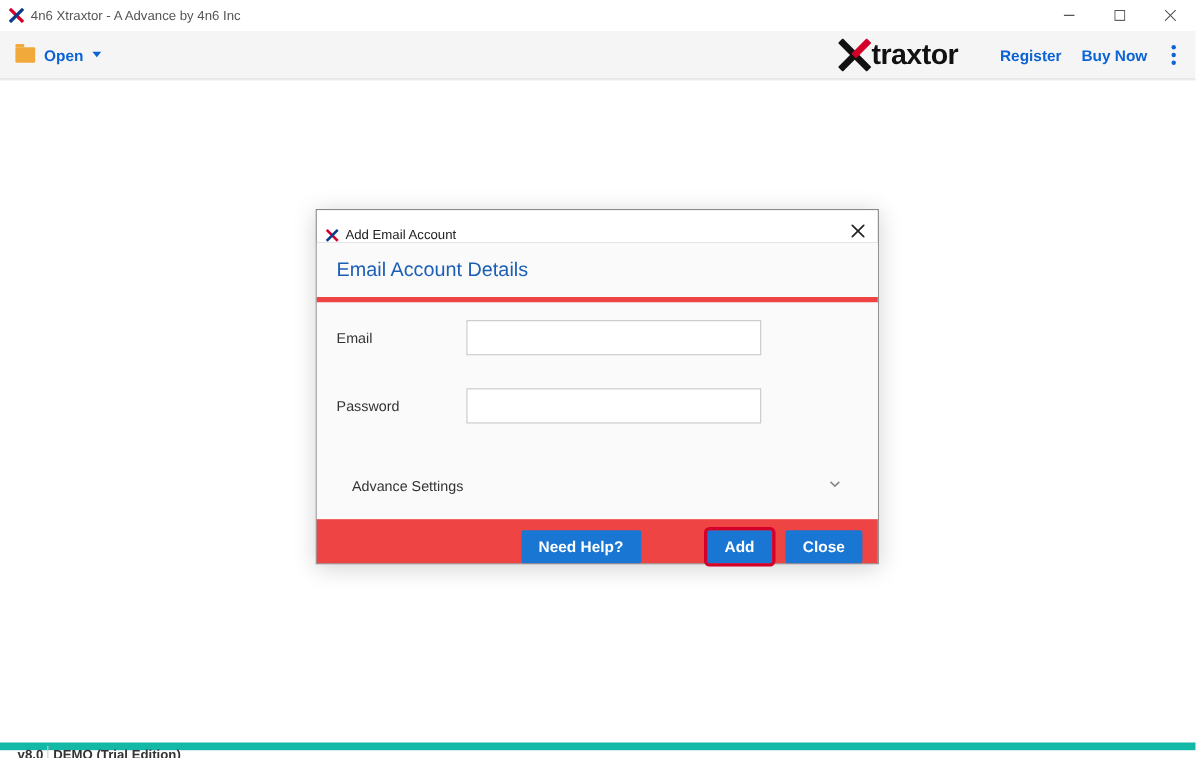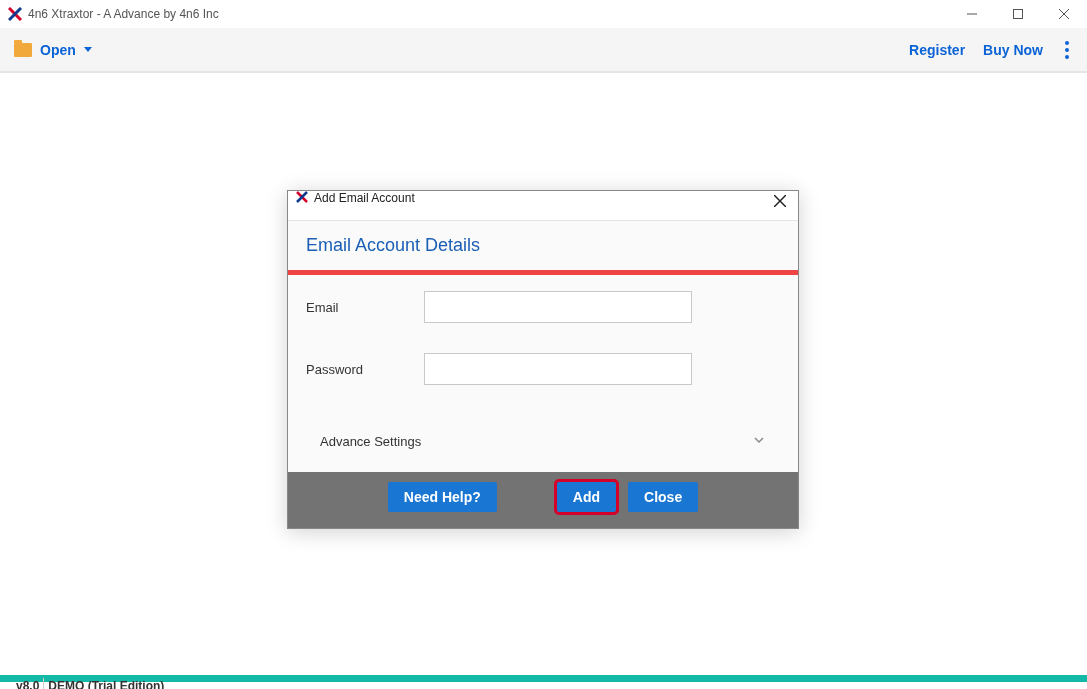--- a/index.html
+++ b/index.html
@@ -107,21 +107,21 @@
       position: absolute;
       left: 287px; top: 190px;
       width: 512px;
       background: #fff;
       border: 1px solid #888;
       box-shadow: 0 3px 20px rgba(0,0,0,0.18);
     }
     .dialog-header {
       height: 30px;
       display: flex;
-      align-items: flex-start;
+      align-items: flex-end;
       padding: 0 8px;
       border-bottom: 1px solid #e5e5e5;
     }
     .dialog-header .title { font-size: 12px; color: #222; margin-left: 6px; }
     .dialog-header .close {
       margin-left: auto;
       width: 20px; height: 20px;
       display: flex; align-items: center; justify-content: center;
       cursor: pointer;
     }
@@ -158,24 +158,24 @@
       font-size: 13px;
       color: #333;
       cursor: pointer;
     }
     .advance-row .chev {
       margin-left: auto;
       color: #888;
     }
     .dialog-actions {
       display: flex;
-      justify-content: center;
+      justify-content: flex-end;
       gap: 12px;
-      padding: 10px 14px 16px;
-      background: #737373;
+      padding: 10px 14px 0;
+      background: #ef4444;
     }
     .btn {
       background: #1976d2;
       color: #fff;
       border: none;
       font-size: 14px;
       font-weight: 600;
       padding: 7px 16px;
       border-radius: 2px;
       cursor: pointer;
@@ -242,20 +242,30 @@
   </div>
 </div>
 
 <div class="toolbar">
   <div class="open-btn">
     <span class="folder-icon"></span>
     <span>Open</span>
     <span class="dropdown-caret"></span>
   </div>
   <div class="toolbar-spacer"></div>
+  <div class="brand-logo">
+    <span class="x-logo">
+      <svg width="30" height="30" viewBox="0 0 30 30">
+        <path d="M2 2 L28 28" stroke="#111" stroke-width="6"></path>
+        <path d="M28 2 L14 16" stroke="#d4002a" stroke-width="6"></path>
+        <path d="M14 16 L2 28" stroke="#111" stroke-width="6"></path>
+      </svg>
+    </span>
+    <span class="brand-text">traxtor</span>
+  </div>
   <span class="toolbar-link">Register</span>
   <span class="toolbar-link">Buy Now</span>
   <div class="more-icon">
     <span></span>
       <span></span>
       <span></span>
   </div>
 </div>
 
 <div class="main"></div>

